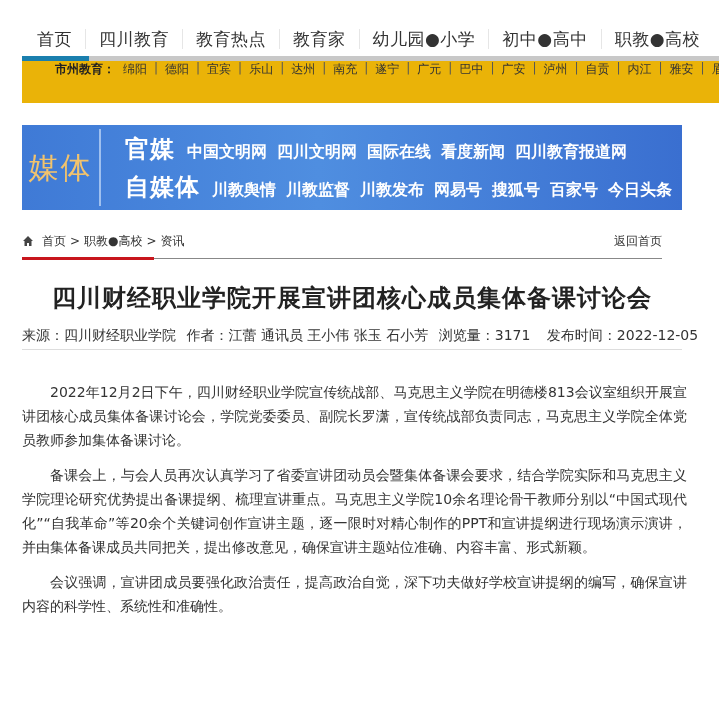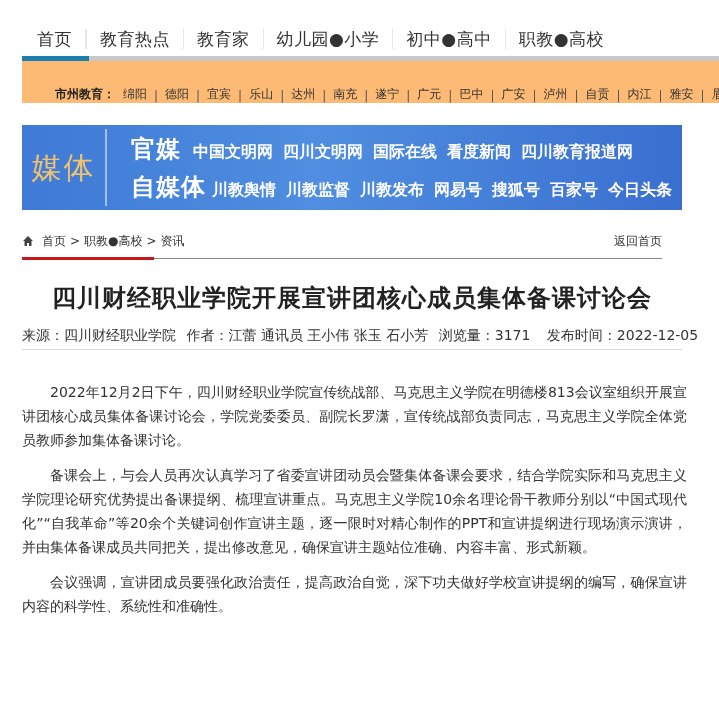--- a/index.html
+++ b/index.html
@@ -9,33 +9,33 @@
     
     .main-nav { position: absolute; top: 22px; left: 22px; width: 697px; height: 34px; display: flex; align-items: center; white-space: nowrap; overflow: hidden; }
     .main-nav .nav-item { font-size: 17px; color: #333; padding: 0 13px; position: relative; cursor: pointer; letter-spacing: 0.5px; }
     .main-nav .nav-item:first-child { padding-left: 15px; }
     .main-nav .nav-sep { width: 1px; height: 20px; background: #e6e6e6; display: inline-block; }
 
     .nav-underline { position: absolute; top: 56px; left: 22px; width: 697px; height: 5px; background: #c8c8c8; }
     .nav-underline .active-bar { position: absolute; left: 0; top: 0; width: 67px; height: 5px; background: #1a7fae; }
 
     
-    .city-bar { position: absolute; top: 61px; left: 22px; width: 697px; height: 42px; background: #fdba74; display: flex; align-items: flex-end; padding-left: 33px; white-space: nowrap; overflow: hidden; font-size: 12px; }
+    .city-bar { position: absolute; top: 61px; left: 22px; width: 697px; height: 42px; background: #eab308; display: flex; align-items: flex-start; padding-left: 33px; white-space: nowrap; overflow: hidden; font-size: 12px; }
     .city-bar .city-label { font-weight: bold; color: #222; margin-right: 8px; }
     .city-bar .city-item { color: #333; cursor: pointer; }
     .city-bar .city-sep { color: #555; margin: 0 7px; }
 
     
     .media-banner { position: absolute; top: 125px; left: 22px; width: 660px; height: 85px; background: linear-gradient(90deg, #3f7ad6 0%, #4f8ee0 45%, #3a6fd0 100%); display: flex; align-items: stretch; }
     .media-banner .left-title { width: 86px; display: flex; flex-direction: row; justify-content: center; align-items: center; color: #f2c36d; font-family: "DejaVu Serif", "Liberation Serif", serif; font-size: 30px; line-height: 38px; letter-spacing: 2px; }
     .media-banner .divider { width: 2px; background: #9fc0ef; margin: 4px 0; }
     .media-banner .rows { flex: 1; display: flex; flex-direction: column; justify-content: center; padding-left: 24px; gap: 6px; }
     .media-banner .row { display: flex; align-items: baseline; white-space: nowrap; color: #ffffff; }
     .media-banner .row-head { font-size: 24px; font-weight: bold; margin-right: 12px; letter-spacing: 1px; }
-    .media-banner .row2 .row-head { margin-right: 6px; }
+    .media-banner .row2 .row-head { }
     .media-banner .outlet { font-size: 16px; font-weight: bold; margin-right: 10px; cursor: pointer; }
 
     
     .breadcrumb-bar { position: absolute; top: 228px; left: 22px; width: 660px; height: 26px; display: flex; align-items: center; font-size: 12px; color: #333; }
     .breadcrumb-bar .home-icon { width: 12px; height: 12px; margin-right: 8px; }
     .breadcrumb-bar .crumb { cursor: pointer; }
     .breadcrumb-bar .crumb-sep { margin: 0 4px; }
     .breadcrumb-bar .back-home { position: absolute; right: 20px; top: 5px; font-size: 12px; color: #333; cursor: pointer; }
     .bc-line { position: absolute; top: 258px; left: 22px; width: 640px; height: 1px; background: #888; }
     .bc-line .red { position: absolute; left: 0; top: -1px; width: 132px; height: 3px; background: #c8161d; }
@@ -49,20 +49,21 @@
     .article-body { position: absolute; top: 380px; left: 22px; width: 665px; font-size: 14px; color: #333; line-height: 24px; }
     .article-body p { text-indent: 2em; margin-bottom: 11px; text-align: justify; }
     .article-body .byline { font-weight: bold; color: #333; }
   </style>
 </head>
 <body>
 
 <div class="main-nav">
   <span class="nav-item">首页</span>
   <span class="nav-sep"></span>
+  <span class="nav-item">四川教育</span>
   <span class="nav-sep"></span>
   <span class="nav-item">教育热点</span>
   <span class="nav-sep"></span>
   <span class="nav-item">教育家</span>
   <span class="nav-sep"></span>
   <span class="nav-item">幼儿园●小学</span>
   <span class="nav-sep"></span>
   <span class="nav-item">初中●高中</span>
   <span class="nav-sep"></span>
   <span class="nav-item">职教●高校</span>

